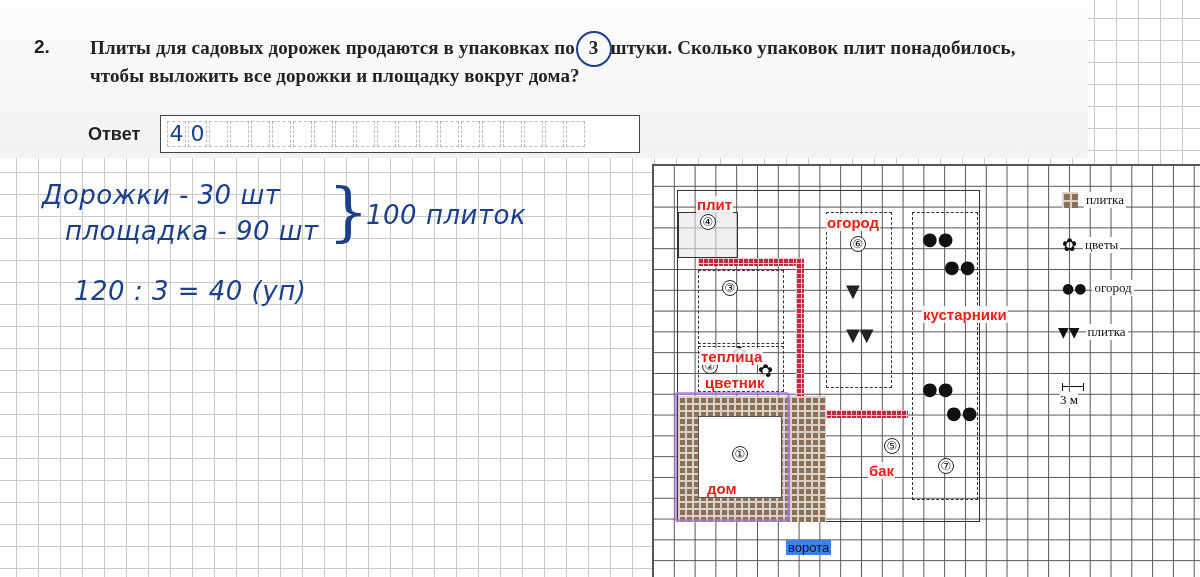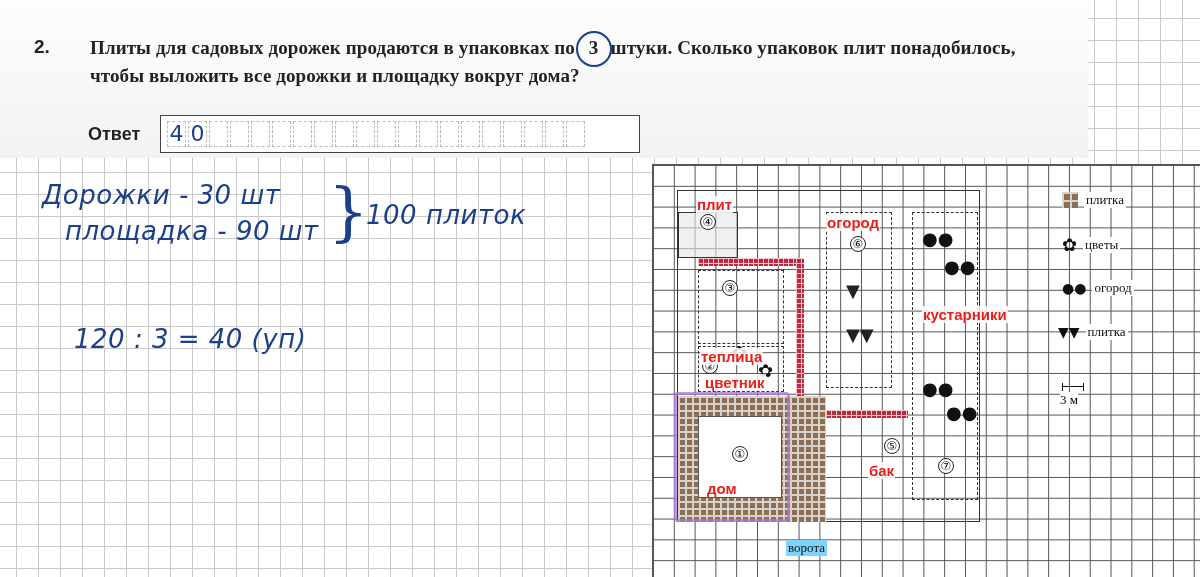--- a/index.html
+++ b/index.html
@@ -99,22 +99,22 @@
     position: absolute; color: #e8201a; font-family: "Liberation Sans", sans-serif;
     font-weight: bold; font-size: 15px; background: rgba(255,255,255,0.85); padding: 0 1px; line-height: 17px;
   }
   .num-circ {
     position: absolute; width: 16px; height: 16px; border: 1px solid #222; border-radius: 50%;
     font-family: "Liberation Serif", serif; font-size: 12px; text-align: center; line-height: 14px;
     background: #fff; color: #111;
   }
   .sym { position: absolute; font-size: 18px; color: #111; line-height: 1; font-family: "DejaVu Sans", sans-serif; }
   .gate-label {
-    position: absolute; left: 786px; top: 540px; font-family: Liberation Serif, serif;
-    font-size: 13px; background: #7dd3fc; padding: 0 2px; color: #111;
+    position: absolute; left: 786px; top: 540px; font-family: Liberation Sans, sans-serif;
+    font-size: 13px; background: #3b82f6; padding: 0 2px; color: #111;
   }
   .legend-item { position: absolute; display: flex; align-items: center; gap: 6px; }
   .legend-text { font-family: "Liberation Serif", serif; font-size: 13px; color: #111; background: #fff; padding: 0 2px; }
   .legend-tile { width: 16px; height: 16px; background-color: #8d6f55;
     background-image: linear-gradient(to right,#d7d2cc 2px,transparent 2px),linear-gradient(to bottom,#d7d2cc 2px,transparent 2px);
     background-size: 8px 8px; }
   .scale-bar { position: absolute; left: 1062px; top: 386px; width: 22px; height: 0; border-top: 1px solid #111; }
   .scale-bar::before, .scale-bar::after { content:""; position:absolute; top:-4px; width:1px; height:8px; background:#111; }
   .scale-bar::before { left:0; } .scale-bar::after { right:0; }
   .scale-label { position: absolute; left: 1060px; top: 392px; font-family: "Liberation Serif", serif; font-size: 13px; background:#fff; }
@@ -151,21 +151,21 @@
     <div class="answer-cell"></div>
     <div class="answer-cell"></div>
     <div class="answer-cell"></div>
   </div>
 </div>
 
 <div class="hand" style="left:42px; top:180px;">Дорожки - 30 шт</div>
 <div class="hand" style="left:42px; top:216px;margin-left:23px;">площадка - 90 шт</div>
 <div class="brace">}</div>
 <div class="hand" style="left:366px; top:200px;">100 плиток</div>
-<div class="hand" style="left:74px; top:276px;margin-top:48px;">120 : 3 = 40 (уп)</div>
+<div class="hand" style="left:74px; top:276px;">120 : 3 = 40 (уп)</div>
 
 <div class="plan-wrap"></div>
 <div class="plot"></div>
 
 <div class="zone-solid" style="left:678px; top:212px; width:60px; height:46px; background:rgba(230,230,230,0.6);"></div>
 
 <div class="zone-dashed" style="left:698px; top:270px; width:86px; height:74px;"></div>
 
 <div class="zone-dashed" style="left:698px; top:346px; width:86px; height:46px;"></div>
 

